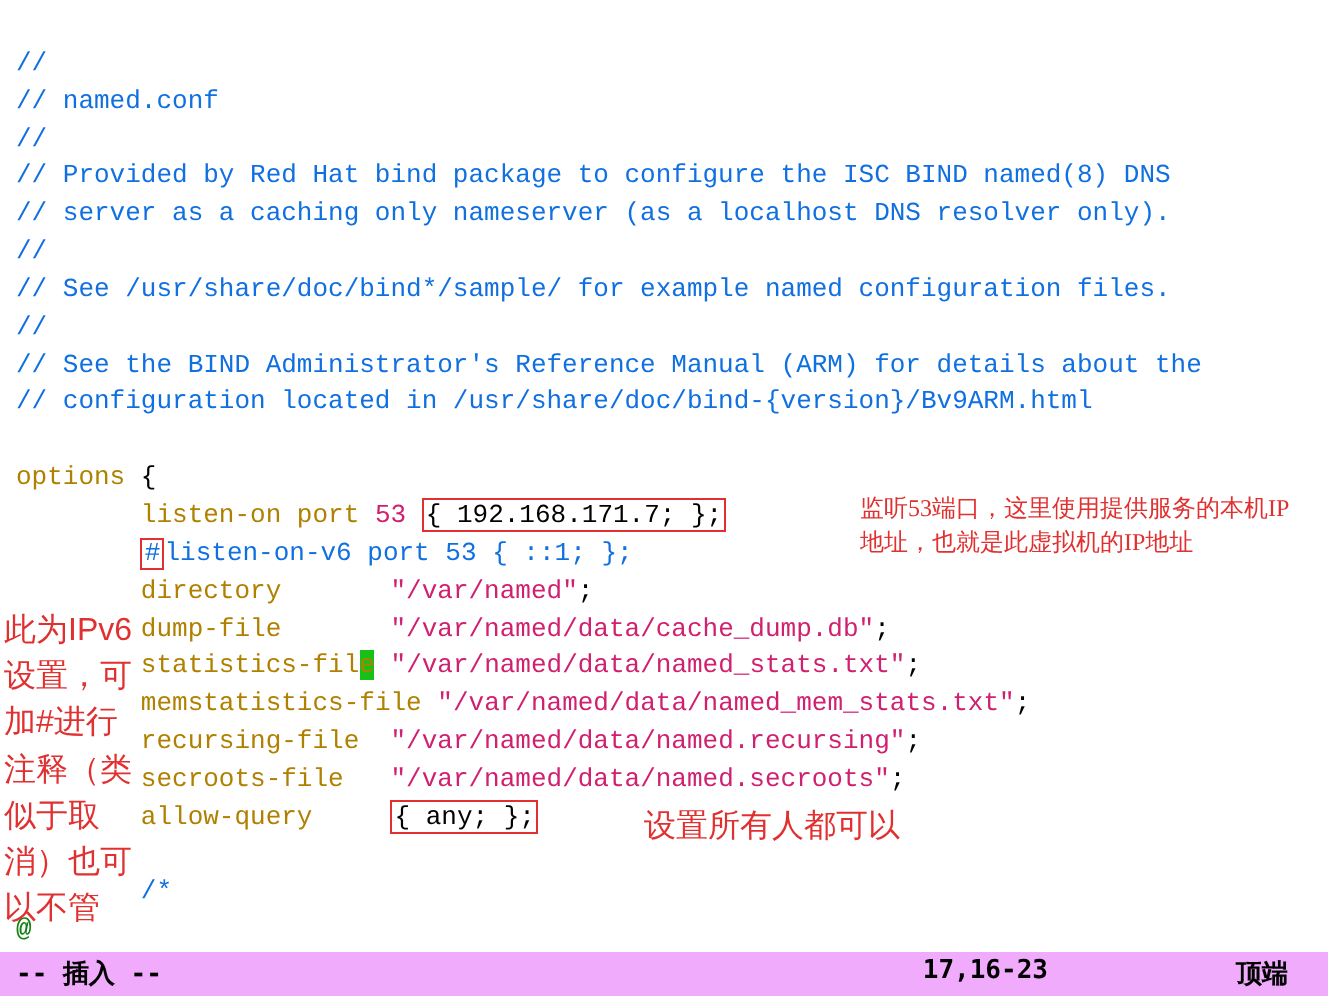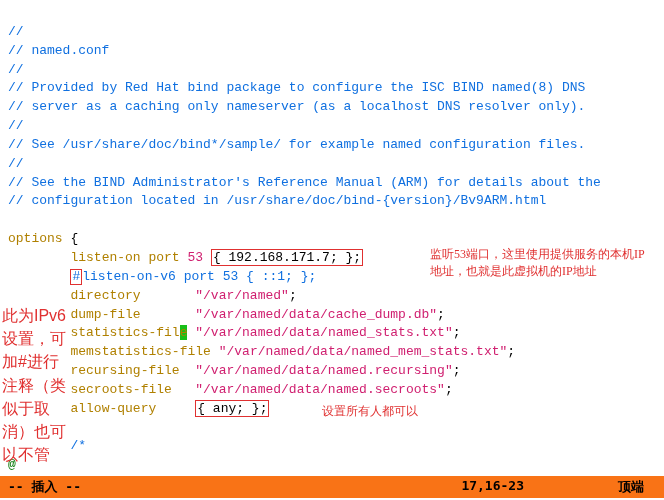--- a/index.html
+++ b/index.html
@@ -56,33 +56,33 @@
     width: 70px;
     white-space: normal;
     margin-top: 16px;
   }
   .anno-r2 {
     position: absolute;
     left: 322px;
     top: 403px;
     color: #e03030;
     font-family: "Microsoft YaHei", sans-serif;
-    font-size: 12px;
+    font-size: 16px;
   }
   .status-bar {
     position: absolute;
     bottom: 2px;
     left: 0;
     right: 0;
     font-family: Consolas, monospace;
     font-size: 13px;
     font-weight: bold;
     color: #000;
     padding: 2px 8px;
-    background: #f97316;
+    background: #f0abfc;
   }
   .status-pos { position: absolute; right: 140px; font-weight: bold; }
   .status-top { position: absolute; right: 20px; font-weight: bold; }
   .at-sym { color: #168016; font-weight: bold; }
   .comment-start { color: #1070e0; }
 </style>
 </head>
 <body>
 
 <div class="editor">

